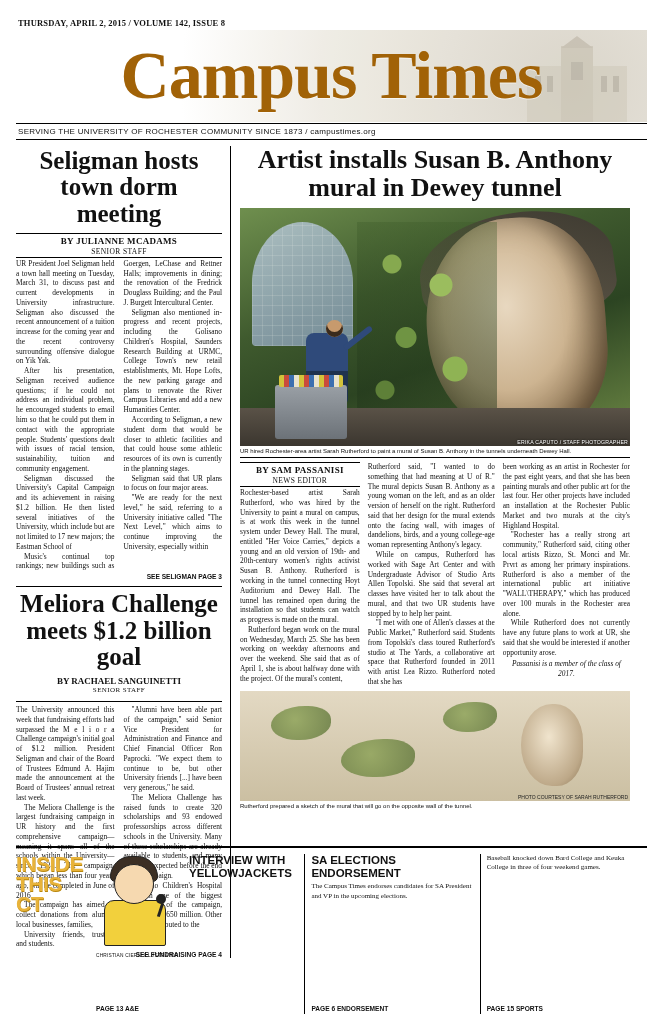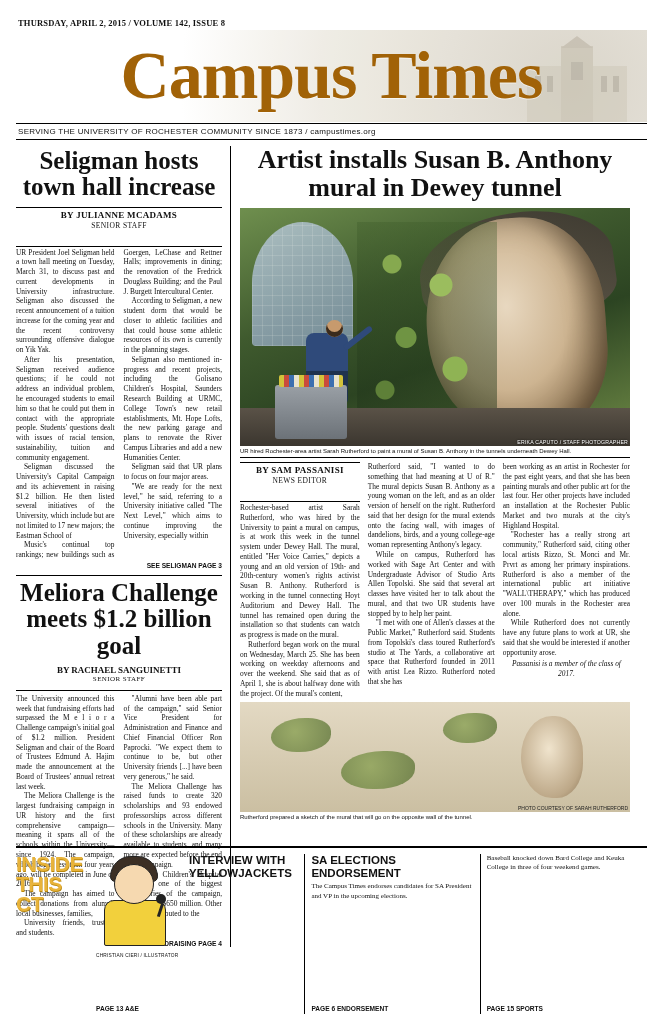--- a/index.html
+++ b/index.html
@@ -87,21 +87,21 @@
   .hl-meliora { font-size: 25px; margin: 4px 0 6px; line-height: 1.05; }
 
   .byline {
     text-align: center;
     font-family: "Liberation Serif", serif;
     font-weight: bold;
     font-size: 9px;
     letter-spacing: .3px;
     border-top: 1px solid #000;
     border-bottom: 1px solid #000;
-    padding: 2px 0 16px;
+    padding: 2px 0 1px;
     margin: 0 0 1px 0;
   }
   .byline .role {
     display: block;
     font-weight: normal;
     font-size: 7.5px;
     letter-spacing: .4px;
     border: 0;
     padding-top: 1px;
   }
@@ -400,34 +400,34 @@
       <rect x="54" y="26" width="12" height="18" fill="#a9a293"></rect>
     </svg>
     <div class="mast-title">Campus Times</div>
   </div>
   <div class="mast-sub">SERVING THE UNIVERSITY OF ROCHESTER COMMUNITY SINCE 1873 / campustimes.org</div>
 
   <div class="top-section">
 
     <div class="left-col">
 
-      <div class="headline-center hl-seligman">Seligman hosts town hall increase</div>
+      <div class="headline-center hl-seligman">Seligman hosts town dorm meeting</div>
 
       <div class="byline">
         <span>BY JULIANNE MCADAMS</span>
         <span class="role">SENIOR STAFF</span>
       </div>
 
       <div class="cols2">
         <p class="body first">UR President Joel Seligman held a town hall meeting on Tuesday, March 31, to discuss past and current developments in University infrastructure. Seligman also discussed the recent announcement of a tuition increase for the coming year and the recent controversy surrounding offensive dialogue on Yik Yak.</p>
         <p class="body">After his presentation, Seligman received audience questions; if he could not address an individual problem, he encouraged students to email him so that he could put them in contact with the appropriate people. Students' questions dealt with issues of racial tension, sustainability, tuition and community engagement.</p>
         <p class="body">Seligman discussed the University's Capital Campaign and its achievement in raising $1.2 billion. He then listed several initiatives of the University, which include but are not limited to 17 new majors; the Eastman School of</p>
         <p class="body">Music's continual top rankings; new buildings such as Goergen, LeChase and Rettner Halls; improvements in dining; the renovation of the Fredrick Douglass Building; and the Paul J. Burgett Intercultural Center.</p>
+        <p class="body">Seligman also mentioned in-progress and recent projects, including the Golisano Children's Hospital, Saunders Research Building at URMC, College Town's new retail establishments, Mt. Hope Lofts, the new parking garage and plans to renovate the River Campus Libraries and add a new Humanities Center.</p>
         <p class="body">According to Seligman, a new student dorm that would be closer to athletic facilities and that could house some athletic resources of its own is currently in the planning stages.</p>
-        <p class="body">Seligman also mentioned in-progress and recent projects, including the Golisano Children's Hospital, Saunders Research Building at URMC, College Town's new retail establishments, Mt. Hope Lofts, the new parking garage and plans to renovate the River Campus Libraries and add a new Humanities Center.</p>
         <p class="body">Seligman said that UR plans to focus on four major areas.</p>
         <p class="body">"We are ready for the next level," he said, referring to a University initiative called "The Next Level," which aims to continue improving the University, especially within</p>
       </div>
       <div class="jump">SEE SELIGMAN PAGE 3</div>
 
       <div class="left-rule"></div>
 
       <div class="headline-center hl-meliora">Meliora Challenge meets $1.2 billion goal</div>
 
       <div class="byline-plain">

